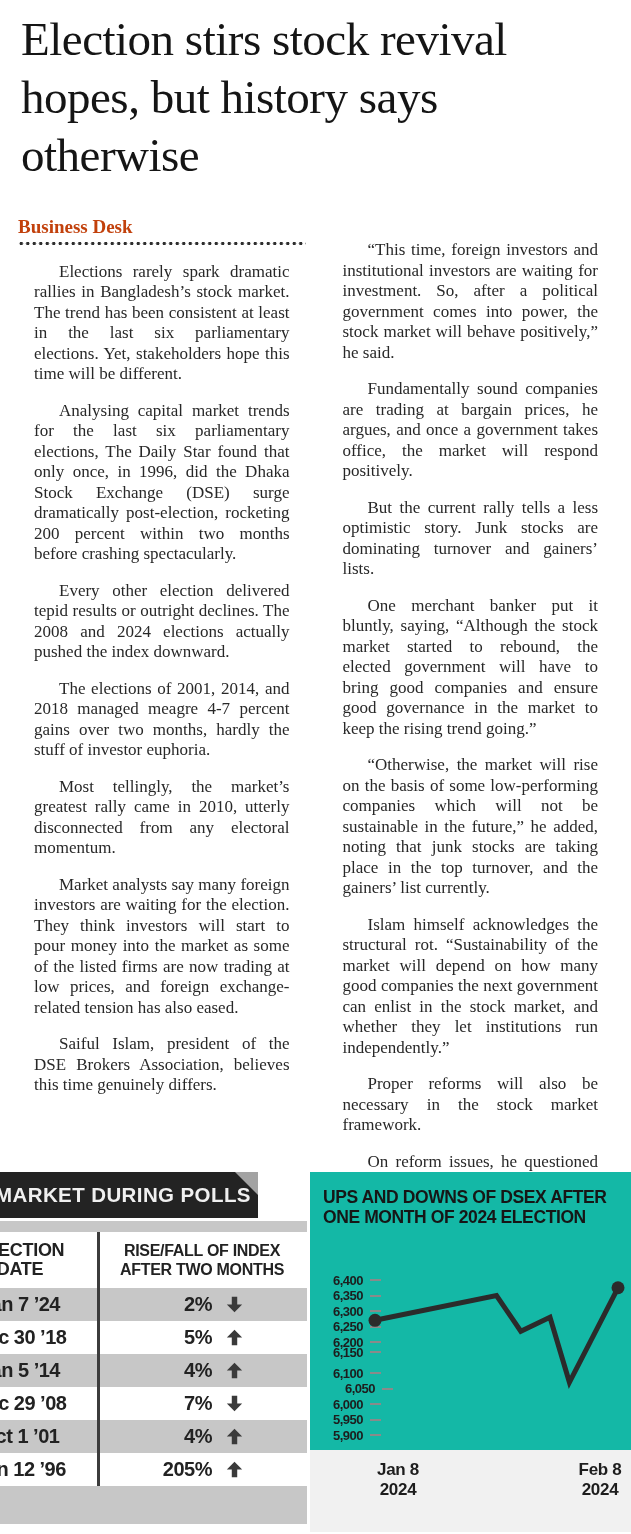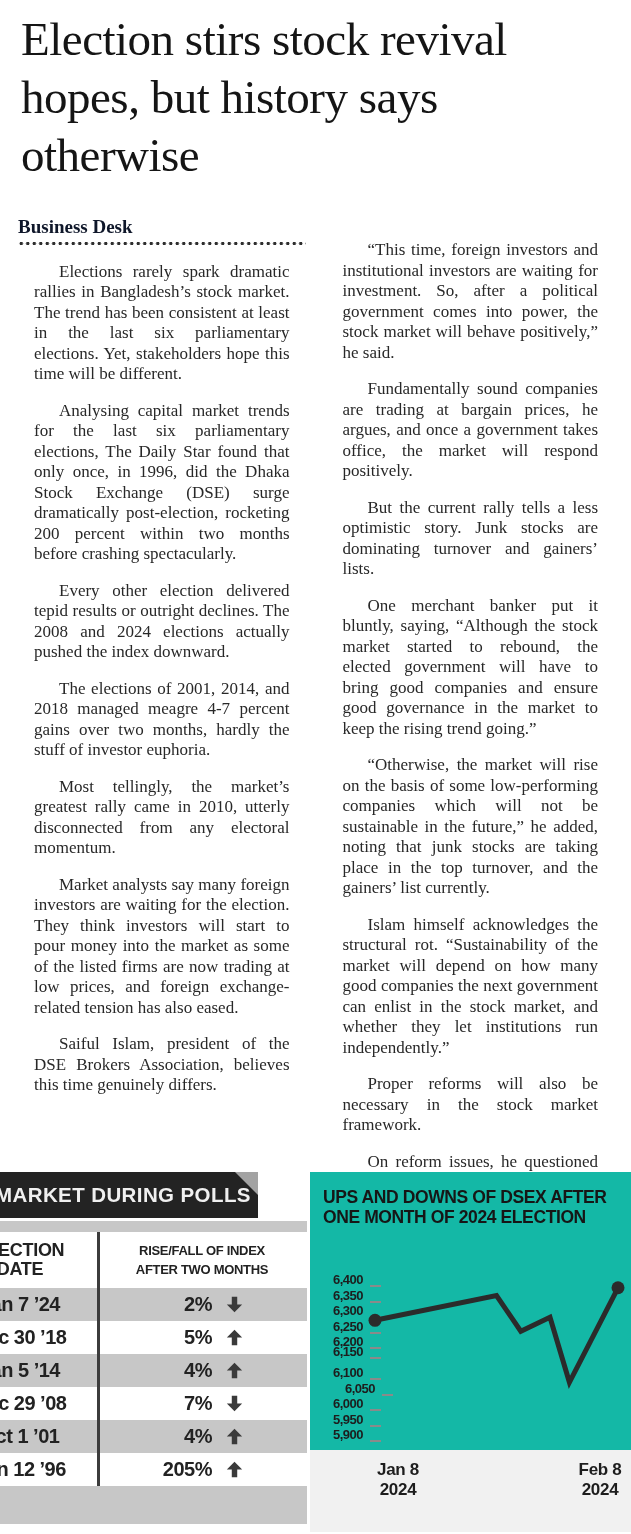--- a/index.html
+++ b/index.html
@@ -10,60 +10,60 @@
   #headline{position:absolute;left:21px;top:10px;width:602px;margin:0;
             font-family:"Liberation Serif", serif;font-weight:400;color:#151515;
             font-size:47px;line-height:58px;letter-spacing:-0.5px;}
 
   
   #article{position:absolute;left:18px;top:217px;width:596px;display:flex;gap:21px;}
   .col{width:288px;font-size:17px;line-height:20.5px;color:#282828;text-align:justify;}
   .col p{margin:16px;text-indent:25px;}
   #right-col{padding-top:7px;}
   #byline-wrap{margin-bottom:6px;}
-  #byline{font-weight:bold;font-size:19px;color:#0f172a;text-indent:0;}
+  #byline{font-weight:bold;font-size:19px;color:#c2410c;text-indent:0;}
   #byline-rule{height:5px;width:100%;margin-top:3px;
       background-image:radial-gradient(circle,#2e2e2e 1.6px,transparent 2px);
       background-size:6.5px 5px;background-repeat:repeat-x;}
 
   
   #infographic{position:absolute;left:0;top:1172px;width:631px;height:362px;
                font-family:"Liberation Sans", sans-serif;}
 
   
   #table-panel{position:absolute;left:-57px;top:0;width:364px;}
   #ribbon{position:relative;width:315px;height:46px;background:#232323;}
   #ribbon-title{display:block;line-height:46px;padding-left:52px;color:#f0f0f0;
                 font-size:20.5px;font-weight:bold;letter-spacing:0.4px;white-space:nowrap;}
   #ribbon-fold{position:absolute;top:0;right:0;width:0;height:0;
                border-top:23px solid #a3a3a3;border-left:23px solid transparent;}
   #gray-strip{height:11px;width:364px;background:#c7c7c7;margin-top:3px;}
   #table-hdr{display:flex;align-items:center;height:56px;background:#ffffff;}
   .hdr-c1{width:154px;text-align:center;font-weight:bold;font-size:18px;line-height:19.5px;color:#222;letter-spacing:-0.3px;}
-  .hdr-c2{flex:1;text-align:center;font-weight:bold;font-size:13px;line-height:19.5px;color:#222;letter-spacing:-0.3px;}
+  .hdr-c2{flex:1;text-align:center;font-weight:bold;font-size:16px;line-height:19.5px;color:#222;letter-spacing:-0.3px;}
   #col-divider{position:absolute;left:154px;top:60px;width:3px;height:254px;background:#3c3c3c;}
   .trow{display:flex;align-items:center;height:33px;}
   .trow.gray{background:#c7c7c7;}
   .trow.white{background:#ffffff;}
   .cell-date{width:154px;text-align:center;font-weight:bold;font-size:20px;
              letter-spacing:-0.5px;color:#222;white-space:nowrap;}
   .cell-change{width:115px;text-align:right;font-weight:bold;font-size:20px;
                letter-spacing:-0.5px;color:#222;}
   .cell-arrow{width:44px;display:flex;justify-content:center;align-items:center;}
   .cell-arrow svg{display:block;}
   .cell-arrow path{fill:#3a3a3a;}
   .cell-arrow.down svg{transform:rotate(180deg);}
   #table-footer{height:38px;width:364px;background:#c7c7c7;}
 
   
   #chart-panel{position:absolute;left:310px;top:0;width:321px;height:360px;}
   #plot{position:relative;width:380px;height:278px;background:#14b8a6;}
   #chart-title{position:absolute;left:13px;top:16px;width:300px;color:#161616;
                font-weight:bold;font-size:17.5px;line-height:19.5px;letter-spacing:-0.4px;}
-  .ytick{position:absolute;left:16px;display:flex;align-items:flex-end;height:14px;}
+  .ytick{position:absolute;left:16px;display:flex;align-items:center;height:14px;}
   .ylab{width:37px;text-align:right;font-size:13px;font-weight:bold;
         letter-spacing:-0.5px;color:#1d1d1d;}
   .ydash{width:11px;height:2px;background:#8a8a8a;margin-left:7px;}
   #line-svg{position:absolute;left:0;top:0;}
   #xband{position:relative;width:321px;height:82px;background:#f1f1f1;}
   .xlab{position:absolute;top:10px;width:80px;text-align:center;font-weight:bold;
         font-size:17px;line-height:20px;letter-spacing:-0.3px;color:#1d1d1d;}
   #xlab-0{left:48px;}
   #xlab-1{left:250px;}
 </style>

